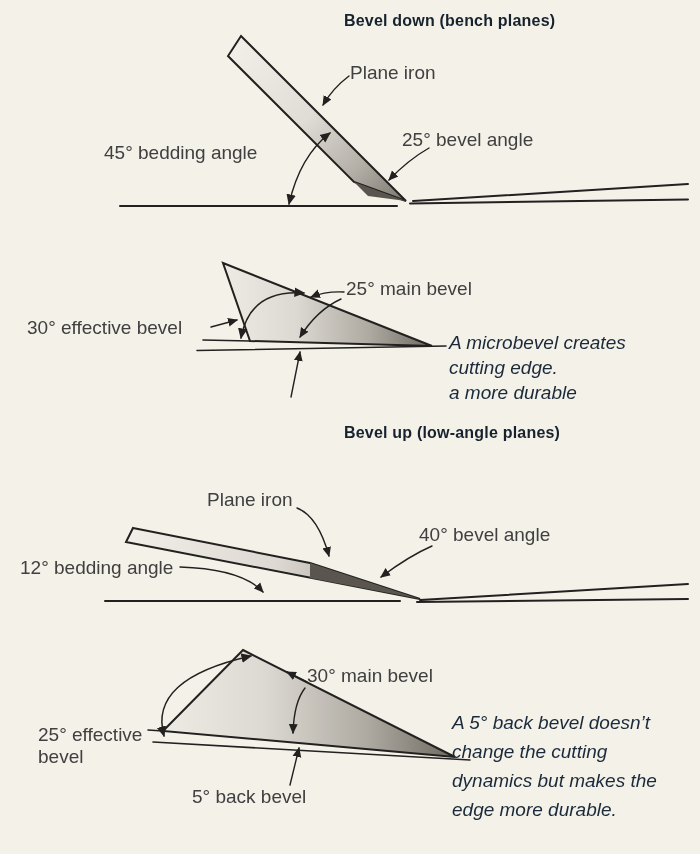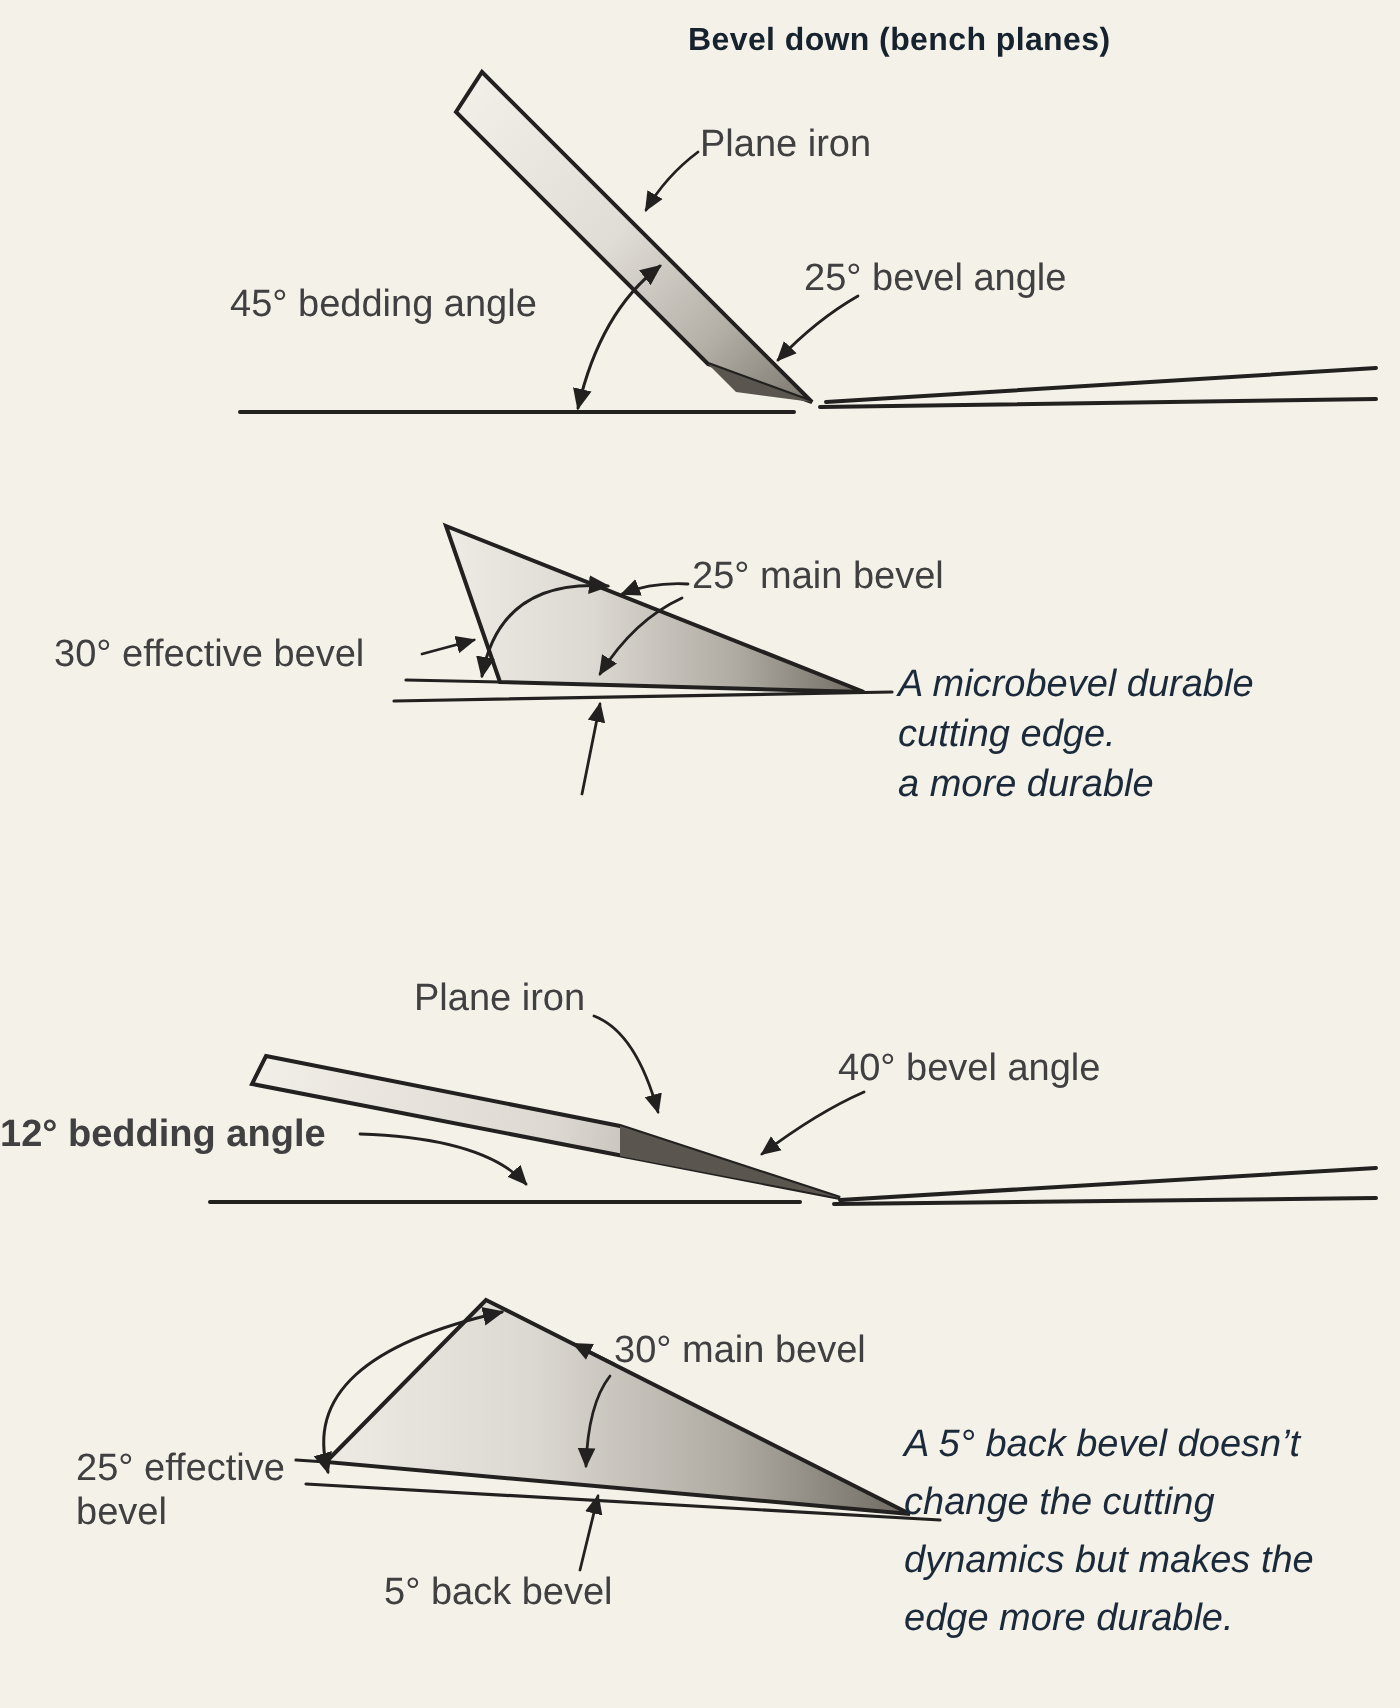--- a/index.html
+++ b/index.html
@@ -98,36 +98,37 @@
       <path d="M 251 656 Q 148 679 164 736" stroke-width="1.5" marker-start="url(#ah)" marker-end="url(#ah)"></path>
       <path d="M 307 682 L 287 672" stroke-width="1.4" marker-end="url(#ah)"></path>
       <path d="M 305 688 Q 294 702 293 733" stroke-width="1.4" marker-end="url(#ah)"></path>
       <path d="M 290 785 L 299 748" stroke-width="1.4" marker-end="url(#ah)"></path>
     </g>
   </svg>
 
   <div class="title" style="left:344px;top:12px;">Bevel down (bench planes)</div>
 
   <div class="lbl" style="left:350px;top:62px;">Plane iron</div>
-  <div class="lbl" style="left:115px;top:142px;">45° bedding angle</div>
+  <div class="lbl" style="left:104px;top:142px;">45° bedding angle</div>
   <div class="lbl" style="left:402px;top:129px;">25° bevel angle</div>
 
   <div class="lbl" style="left:346px;top:278px;">25° main bevel</div>
   <div class="lbl" style="left:27px;top:317px;">30° effective bevel</div>
 
   <div class="note" style="left:449px;top:330px;width:210px;line-height:25px;">
-    <div>A microbevel durable</div>
+    <div>A microbevel creates</div>
     <div>cutting edge.</div>
     <div>a more durable</div>
   </div>
 
+  <div class="title" style="left:344px;top:424px;">Bevel up (low-angle planes)</div>
 
   <div class="lbl" style="left:207px;top:489px;">Plane iron</div>
   <div class="lbl" style="left:419px;top:524px;">40° bevel angle</div>
-  <div class="lbl" style="left:0;top:557px;font-weight:bold;">12° bedding angle</div>
+  <div class="lbl" style="left:20px;top:557px;">12° bedding angle</div>
 
   <div class="lbl" style="left:307px;top:665px;">30° main bevel</div>
   <div class="lbl wrap" style="left:38px;top:724px;width:125px;">25° effective bevel</div>
   <div class="lbl" style="left:192px;top:786px;">5° back bevel</div>
 
   <div class="note" style="left:452px;top:708px;width:240px;line-height:29px;">
     <div>A 5° back bevel doesn’t</div>
     <div>change the cutting</div>
     <div>dynamics but makes the</div>
     <div>edge more durable.</div>

